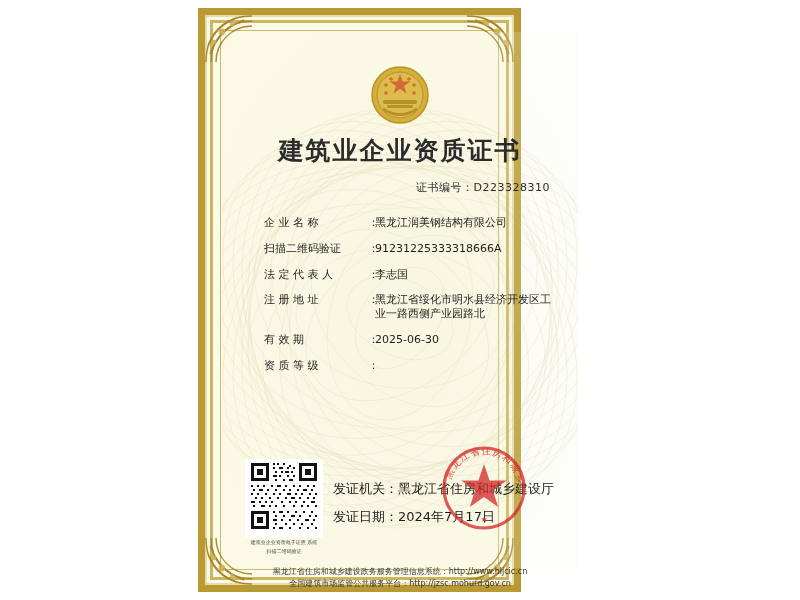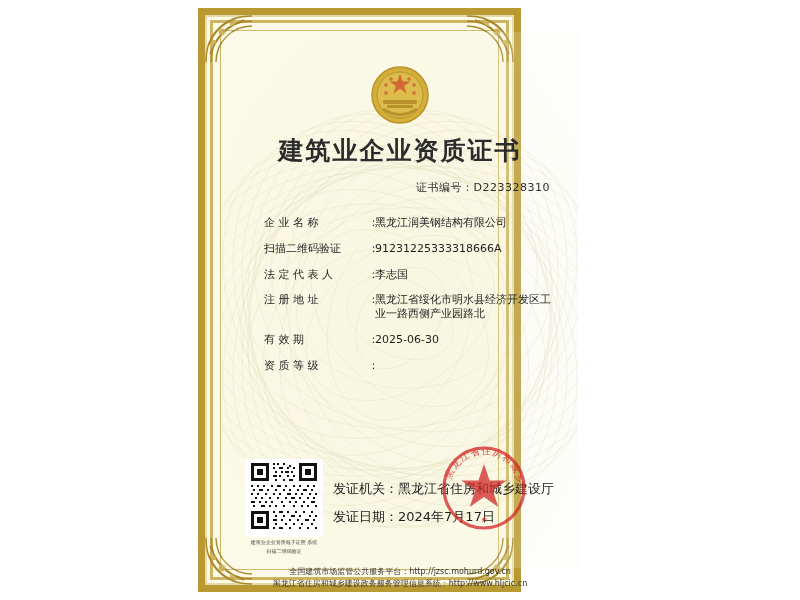--- a/index.html
+++ b/index.html
@@ -539,15 +539,15 @@
           <textPath href="#sealArcTop" startOffset="8%">黑龙江省住房和城乡建设厅</textPath>
         </text>
         <text x="52" y="86" font-size="8" fill="#d02525" text-anchor="middle" font-family="DejaVu Sans, sans-serif">★</text>
       </svg>
     </div>
 
   </div>
 </div>
 
 <div id="footer">
+  <div>黑龙江省住房和城乡建设政务服务管理信息系统：http://www.hljcic.cn</div>
   <div>全国建筑市场监管公共服务平台：http://jzsc.mohurd.gov.cn</div>
-  <div>黑龙江省住房和城乡建设政务服务管理信息系统：http://www.hljcic.cn</div>
 </div>
 
 </body></html>

